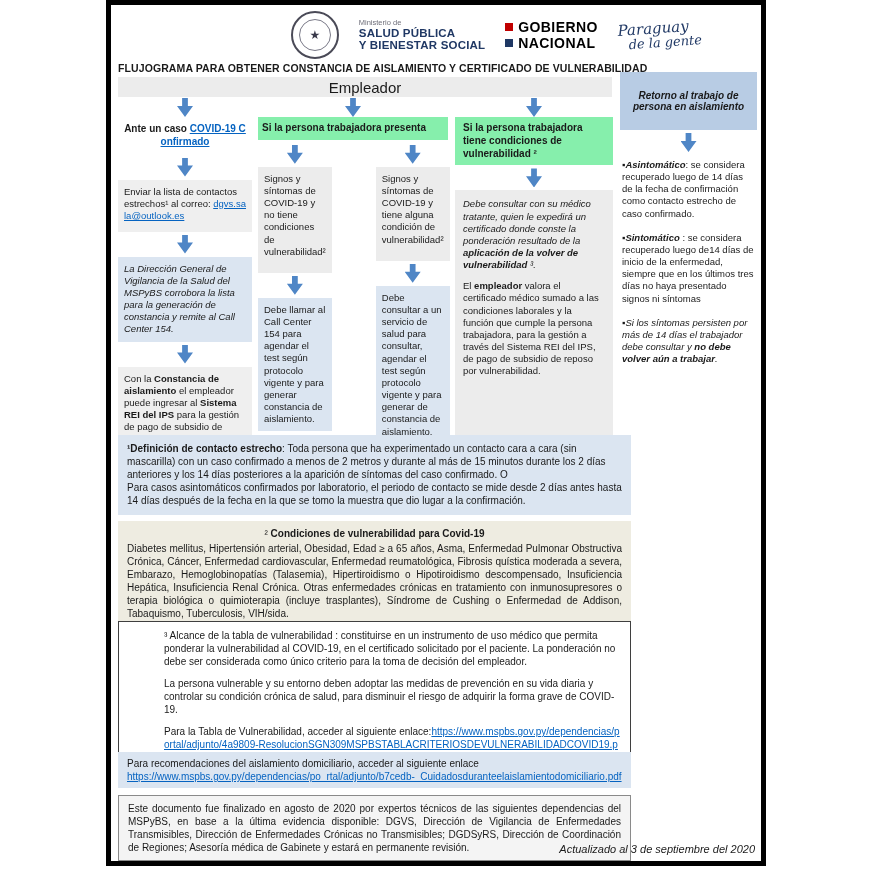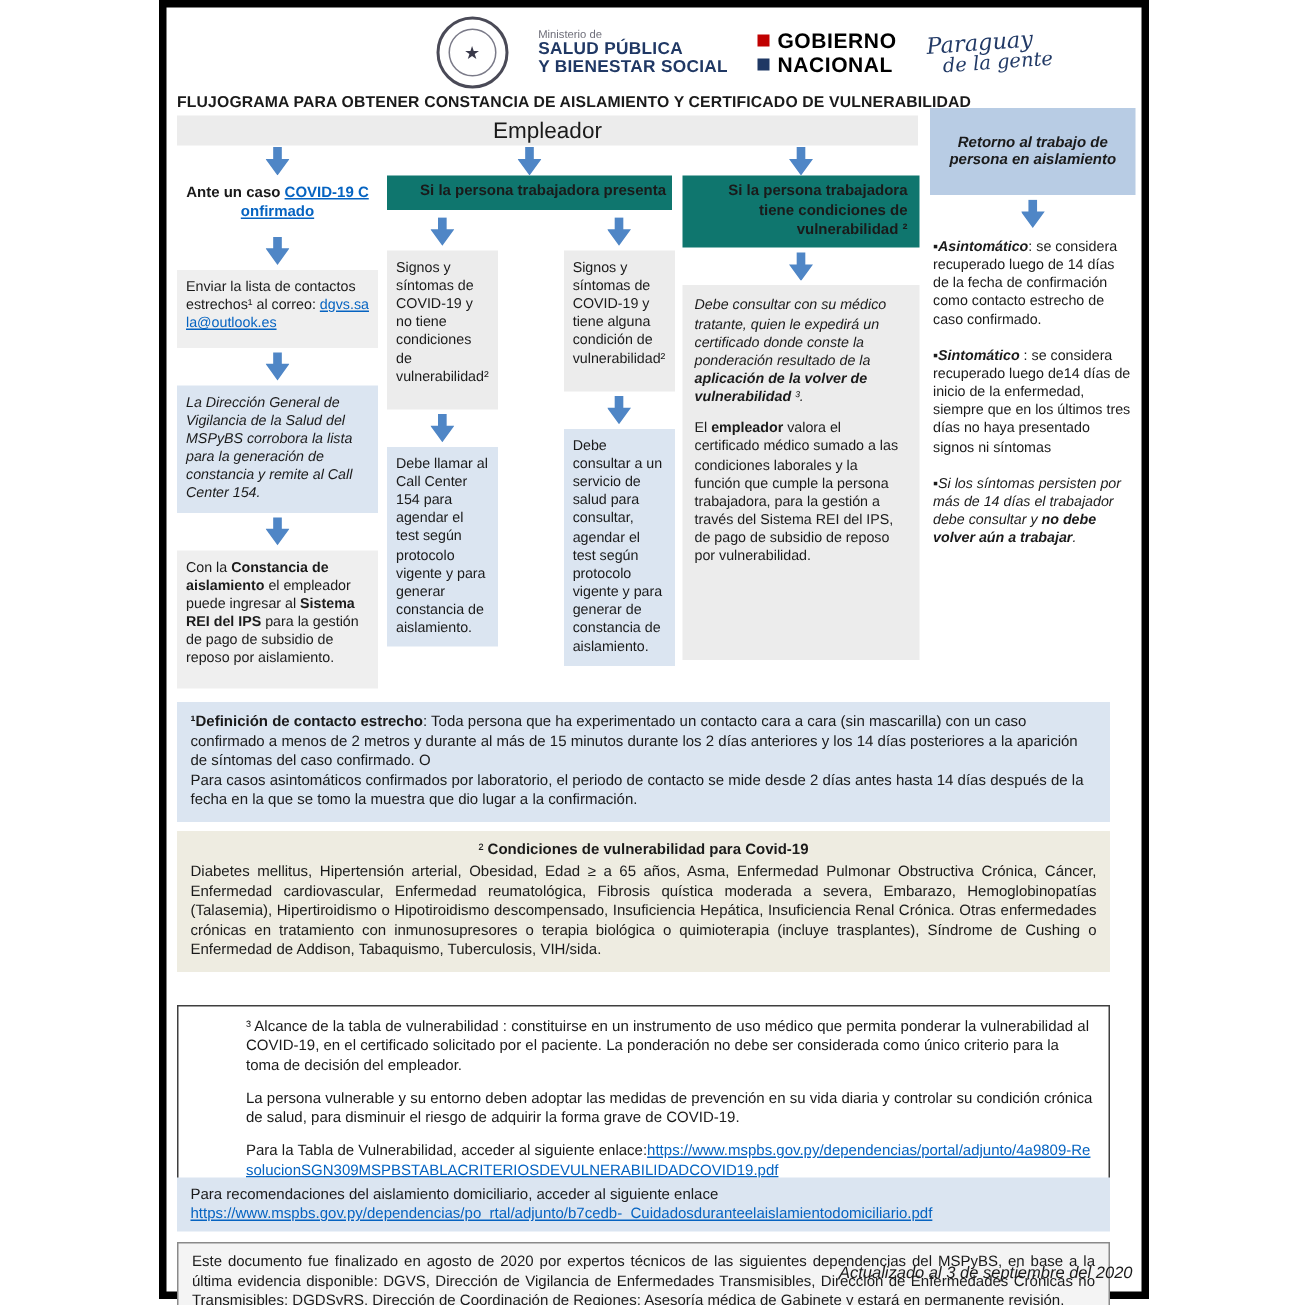--- a/index.html
+++ b/index.html
@@ -35,35 +35,35 @@
   
   .doc-title{left:7px;top:57px;width:640px;font-size:10.5px;font-weight:bold;letter-spacing:.1px;}
 
   
   .bar-empleador{left:7px;top:72px;width:494px;height:20px;background:#ececec;display:flex;align-items:center;justify-content:center;font-size:15px;color:#1a1a1a;}
   .arr{width:16px;height:19px;background:#4f86c6;clip-path:polygon(32% 0,68% 0,68% 42%,100% 42%,50% 100%,0 42%,32% 42%);flex:0 0 auto;}
   .arr.abs{position:absolute;}
   .col{position:absolute;display:flex;flex-direction:column;}
   .col .arr{margin:3px auto;}
   .fbox{box-sizing:border-box;font-size:9.5px;line-height:1.28;padding:6px 6px;}
-  .hdr{background:#0f766e;font-weight:bold;text-align:right;}
+  .hdr{background:#86efac;font-weight:bold;text-align:left;}
   .gray{background:#ececec;}
   .ltgray{background:#efefef;}
   .blue{background:#dbe5f1;}
   .retorno{background:#b8cce4;font-weight:bold;font-style:italic;text-align:center;font-size:10px;display:flex;align-items:center;justify-content:center;padding:6px 10px;box-sizing:border-box;}
   .subrow{display:flex;gap:8px;}
   .subcol{display:flex;flex-direction:column;}
   .subcol .arr{margin:3px auto;}
   .b{font-weight:bold;}
   .i{font-style:italic;}
   .bi{font-weight:bold;font-style:italic;}
   .lnk{color:#0563c1;text-decoration:underline;cursor:pointer;word-break:break-all;}
 
   
-  .band{left:7px;width:622px;box-sizing:border-box;font-size:10px;line-height:1.3;margin-top:33px;}
+  .band{left:7px;width:513px;box-sizing:border-box;font-size:10px;line-height:1.3;}
   .band-blue{background:#dbe5f1;padding:7px 9px;}
   .band-beige{background:#eeece1;padding:6px 9px;}
   .band-border{background:#fff;border:1px solid #3f3f3f;padding:7px 9px;}
   .band-closing{background:#f4f4f4;border:1px solid #8a8a8a;padding:6px 9px;text-align:justify;}
   .fn-title{text-align:center;margin-bottom:2px;}
   .just{text-align:justify;}
   .mt8{margin-top:9px;}
   .updated{left:7px;top:838px;width:637px;text-align:right;font-style:italic;font-size:11px;}
 </style>
 </head>
@@ -156,21 +156,21 @@
   <div class="abs band band-blue" style="top:430px;min-height:80px;">
     <div><span class="b">¹Definición de contacto estrecho</span><span>: Toda persona que ha experimentado un contacto cara a cara (sin mascarilla) con un caso confirmado a menos de 2 metros y durante al más de 15 minutos durante los 2 días anteriores y los 14 días posteriores a la aparición de síntomas del caso confirmado. O</span></div>
     <div>Para casos asintomáticos confirmados por laboratorio, el periodo de contacto se mide desde 2 días antes hasta 14 días después de la fecha en la que se tomo la muestra que dio lugar a la confirmación.</div>
   </div>
 
   <div class="abs band band-beige" style="top:516px;min-height:94px;">
     <div class="fn-title"><span>² </span><span class="b">Condiciones de vulnerabilidad para  Covid-19</span></div>
     <div class="just">Diabetes mellitus, Hipertensión arterial, Obesidad, Edad ≥ a 65 años, Asma, Enfermedad Pulmonar Obstructiva Crónica, Cáncer, Enfermedad cardiovascular, Enfermedad reumatológica, Fibrosis quística moderada a severa, Embarazo, Hemoglobinopatías (Talasemia), Hipertiroidismo o Hipotiroidismo descompensado, Insuficiencia Hepática, Insuficiencia Renal Crónica. Otras enfermedades crónicas en tratamiento con inmunosupresores o terapia biológica o quimioterapia (incluye trasplantes), Síndrome de Cushing o Enfermedad de Addison, Tabaquismo, Tuberculosis, VIH/sida.</div>
   </div>
 
-  <div class="abs band band-border" style="top:632px;min-height:110px;padding-left:45px;">
+  <div class="abs band band-border" style="top:616px;min-height:110px;padding-left:45px;">
     <div>³ Alcance de la tabla de vulnerabilidad : constituirse en un instrumento de uso médico que permita  ponderar la vulnerabilidad al COVID-19, en el certificado solicitado por el paciente.  La ponderación no debe ser considerada como  único criterio para la toma de decisión del empleador.</div>
     <div class="mt8">La persona vulnerable y su entorno deben adoptar las medidas de prevención en su vida diaria y controlar su condición crónica de salud, para disminuir el riesgo de adquirir la forma grave de COVID-19.</div>
     <div class="mt8"><span>Para la Tabla de Vulnerabilidad, acceder al siguiente enlace:</span><span class="lnk">https://www.mspbs.gov.py/dependencias/portal/adjunto/4a9809-ResolucionSGN309MSPBSTABLACRITERIOSDEVULNERABILIDADCOVID19.pdf</span></div>
   </div>
 
   <div class="abs band band-blue" style="top:747px;min-height:36px;padding:5px 9px;">
     <div>Para  recomendaciones  del aislamiento domiciliario, acceder al  siguiente enlace</div>
     <div class="lnk">https://www.mspbs.gov.py/dependencias/po_rtal/adjunto/b7cedb-_Cuidadosduranteelaislamientodomiciliario.pdf</div>
   </div>
 

